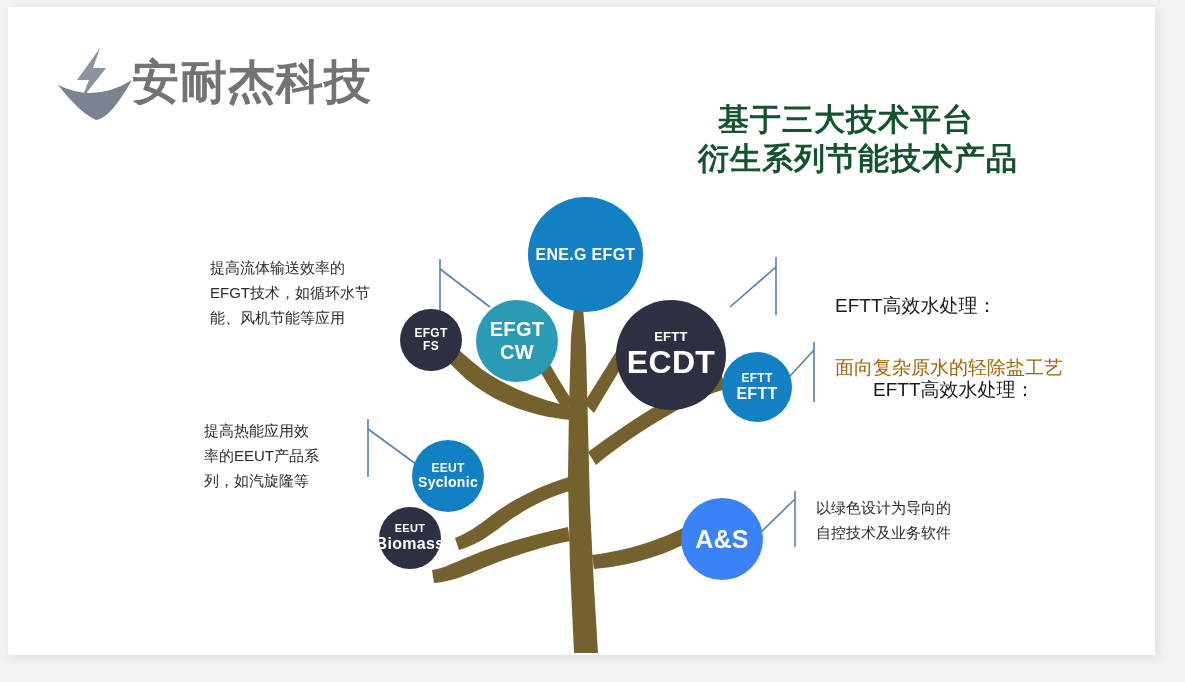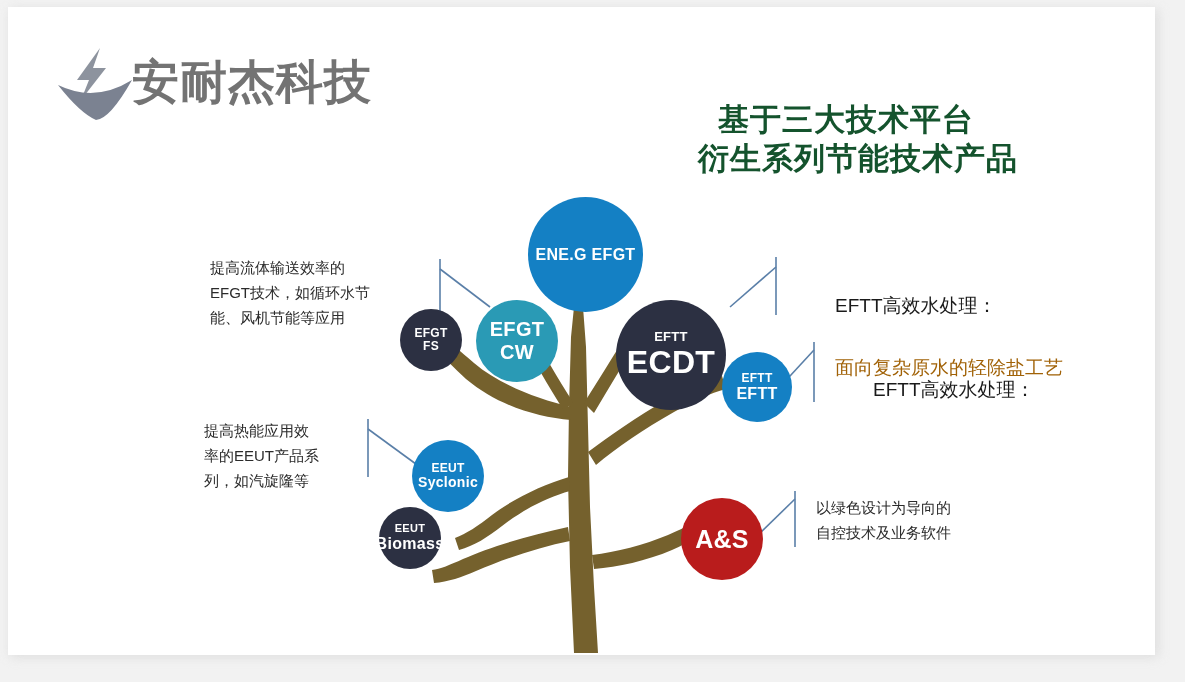--- a/index.html
+++ b/index.html
@@ -107,21 +107,21 @@
   #node-efdt .main { font-size: 16px; }
 
   #node-syclonic { left: 404px; top: 433px; width: 72px; height: 72px; background:#1480c4; }
   #node-syclonic .sub  { font-size: 12px; }
   #node-syclonic .main { font-size: 14px; }
 
   #node-biomass  { left: 371px; top: 500px; width: 62px; height: 62px; background:#2c3042; }
   #node-biomass .sub  { font-size: 11px; }
   #node-biomass .main { font-size: 16px; }
 
-  #node-as     { left: 673px; top: 491px; width: 82px; height: 82px; background:#b91c1c; }
+  #node-as     { left: 673px; top: 491px; width: 82px; height: 82px; background:#3b82f6; }
   #node-as .main { font-size: 25px; }
 
   
   .annot {
     position: absolute;
     color: #2b2b2b;
     font-size: 15px;
     line-height: 25px;
     white-space: pre-line;
   }

